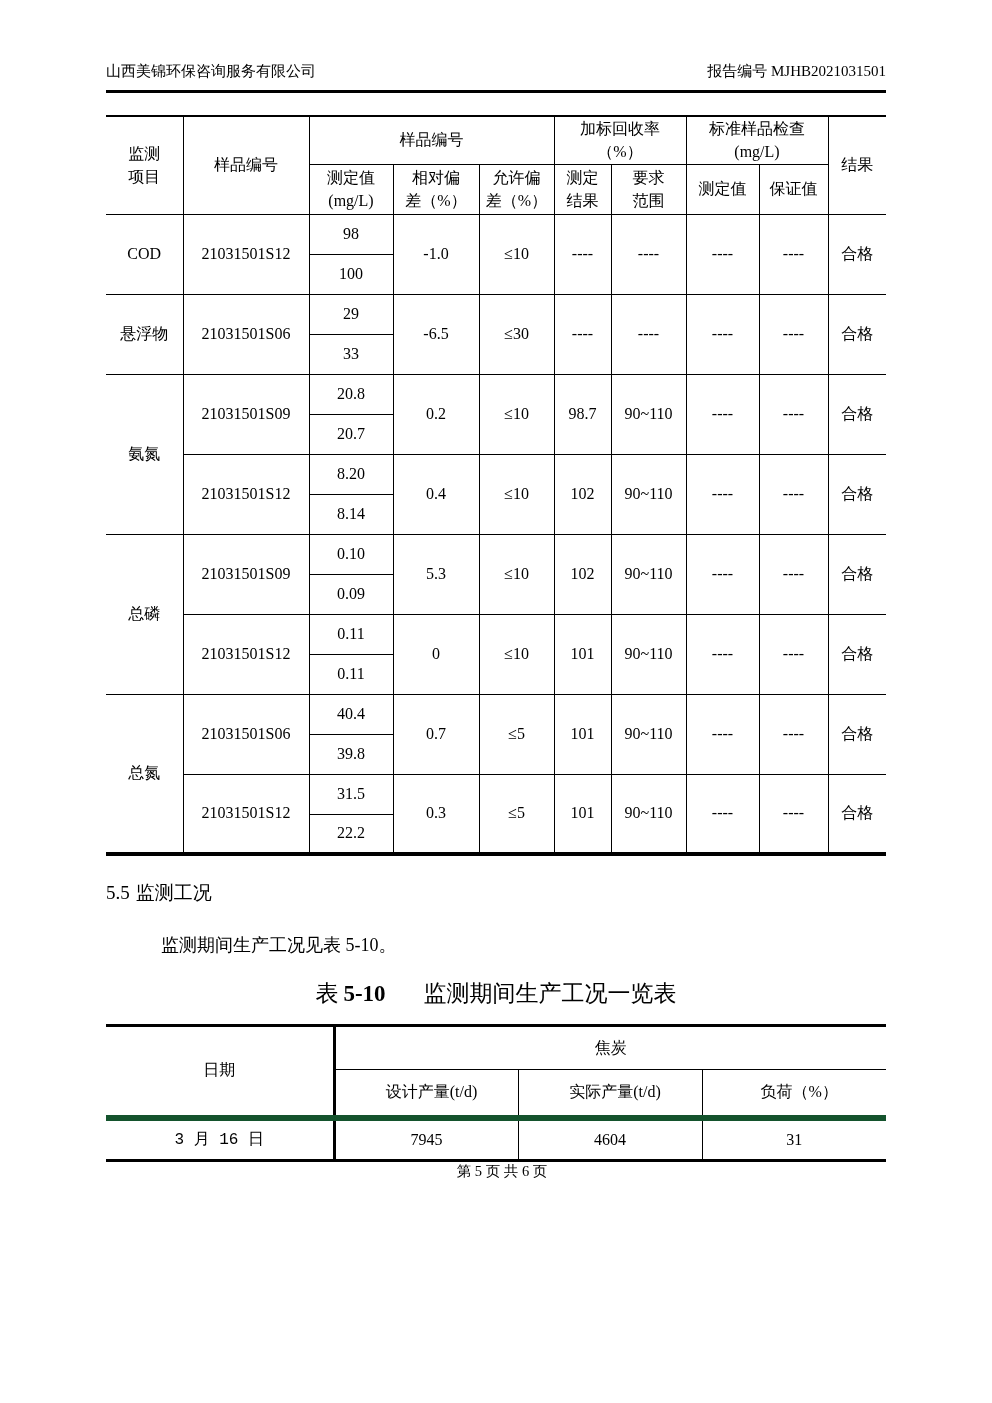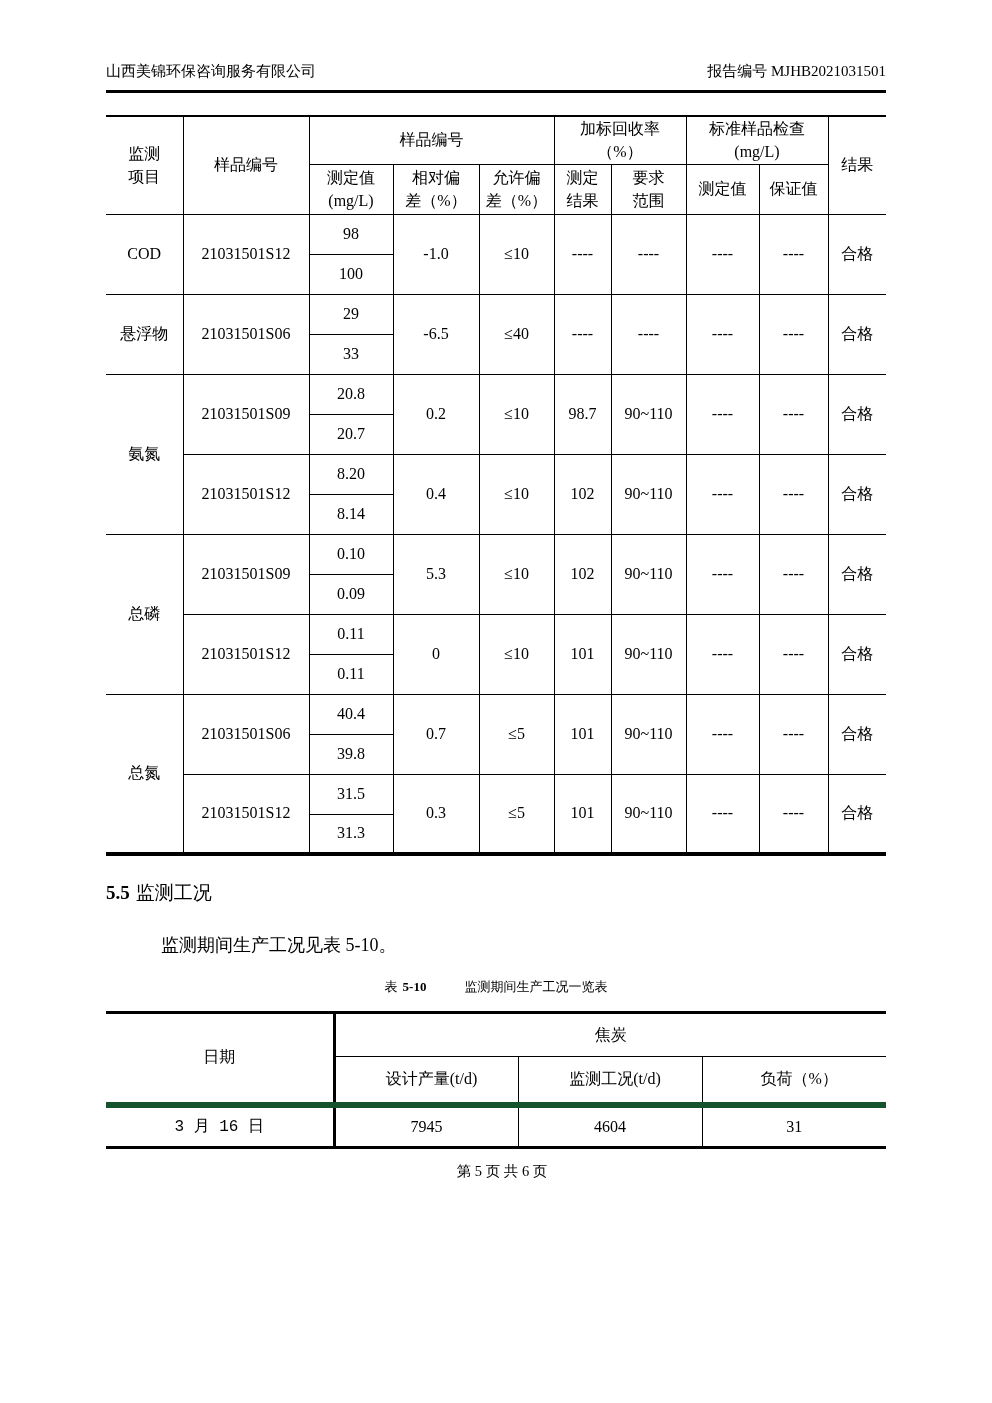--- a/index.html
+++ b/index.html
@@ -49,30 +49,30 @@
   }
   .qc-table thead tr.hrow1 th { height: 48px; }
   .qc-table thead tr.hrow2 th { height: 50px; }
   .qc-table tbody td { height: 40px; }
   
   .section-heading {
     margin: 24px 0 0 0;
     font-size: 19px;
     font-weight: normal;
   }
-  .section-heading .sec-num { font-weight: bold; margin-right: 6px; }
+  .section-heading .sec-num { font-weight: normal; margin-right: 6px; }
   .para {
     margin: 27px 0 0 0;
     font-size: 18px;
     padding-left: 55px;
   }
   .table-caption {
     margin-top: 21px;
     text-align: center;
-    font-size: 13px;
+    font-size: 23px;
   }
   .table-caption .cap-num { font-weight: bold; margin-left: 5px; }
   .table-caption .cap-title { margin-left: 38px; }
   
   .prod-table {
     margin-top: 15px;
     border-top: 3px solid #000;
     border-bottom: 3px solid #000;
     border-left: hidden;
     border-right: hidden;
@@ -159,21 +159,21 @@
       </tr>
       <tr>
         <td>100</td>
       </tr>
 
       <tr>
         <td rowspan="2">悬浮物</td>
         <td rowspan="2">21031501S06</td>
         <td>29</td>
         <td rowspan="2">-6.5</td>
-        <td rowspan="2">≤40</td>
+        <td rowspan="2">≤30</td>
         <td rowspan="2">----</td>
         <td rowspan="2">----</td>
         <td rowspan="2">----</td>
         <td rowspan="2">----</td>
         <td rowspan="2">合格</td>
       </tr>
       <tr>
         <td>33</td>
       </tr>
 
@@ -260,21 +260,21 @@
         <td>31.5</td>
         <td rowspan="2">0.3</td>
         <td rowspan="2">≤5</td>
         <td rowspan="2">101</td>
         <td rowspan="2">90~110</td>
         <td rowspan="2">----</td>
         <td rowspan="2">----</td>
         <td rowspan="2">合格</td>
       </tr>
       <tr>
-        <td>31.3</td>
+        <td>22.2</td>
       </tr>
     </tbody>
   </table>
 
   <h2 class="section-heading">
     <span class="sec-num">5.5</span><span>监测工况</span>
   </h2>
 
   <p class="para">监测期间生产工况见表 5-10。</p>
 
@@ -289,21 +289,21 @@
         <col style="width:184px">
         <col style="width:184px">
     </colgroup>
     <thead>
       <tr class="hrow1">
         <th rowspan="2" class="thick-right">日期</th>
         <th colspan="3">焦炭</th>
       </tr>
       <tr class="hrow2">
         <th>设计产量(t/d)</th>
-        <th>监测工况(t/d)</th>
+        <th>实际产量(t/d)</th>
         <th>负荷（%）</th>
       </tr>
     </thead>
     <tbody>
       <tr>
         <td class="thick-right">3 月 16 日</td>
         <td>7945</td>
         <td>4604</td>
         <td>31</td>
       </tr>

